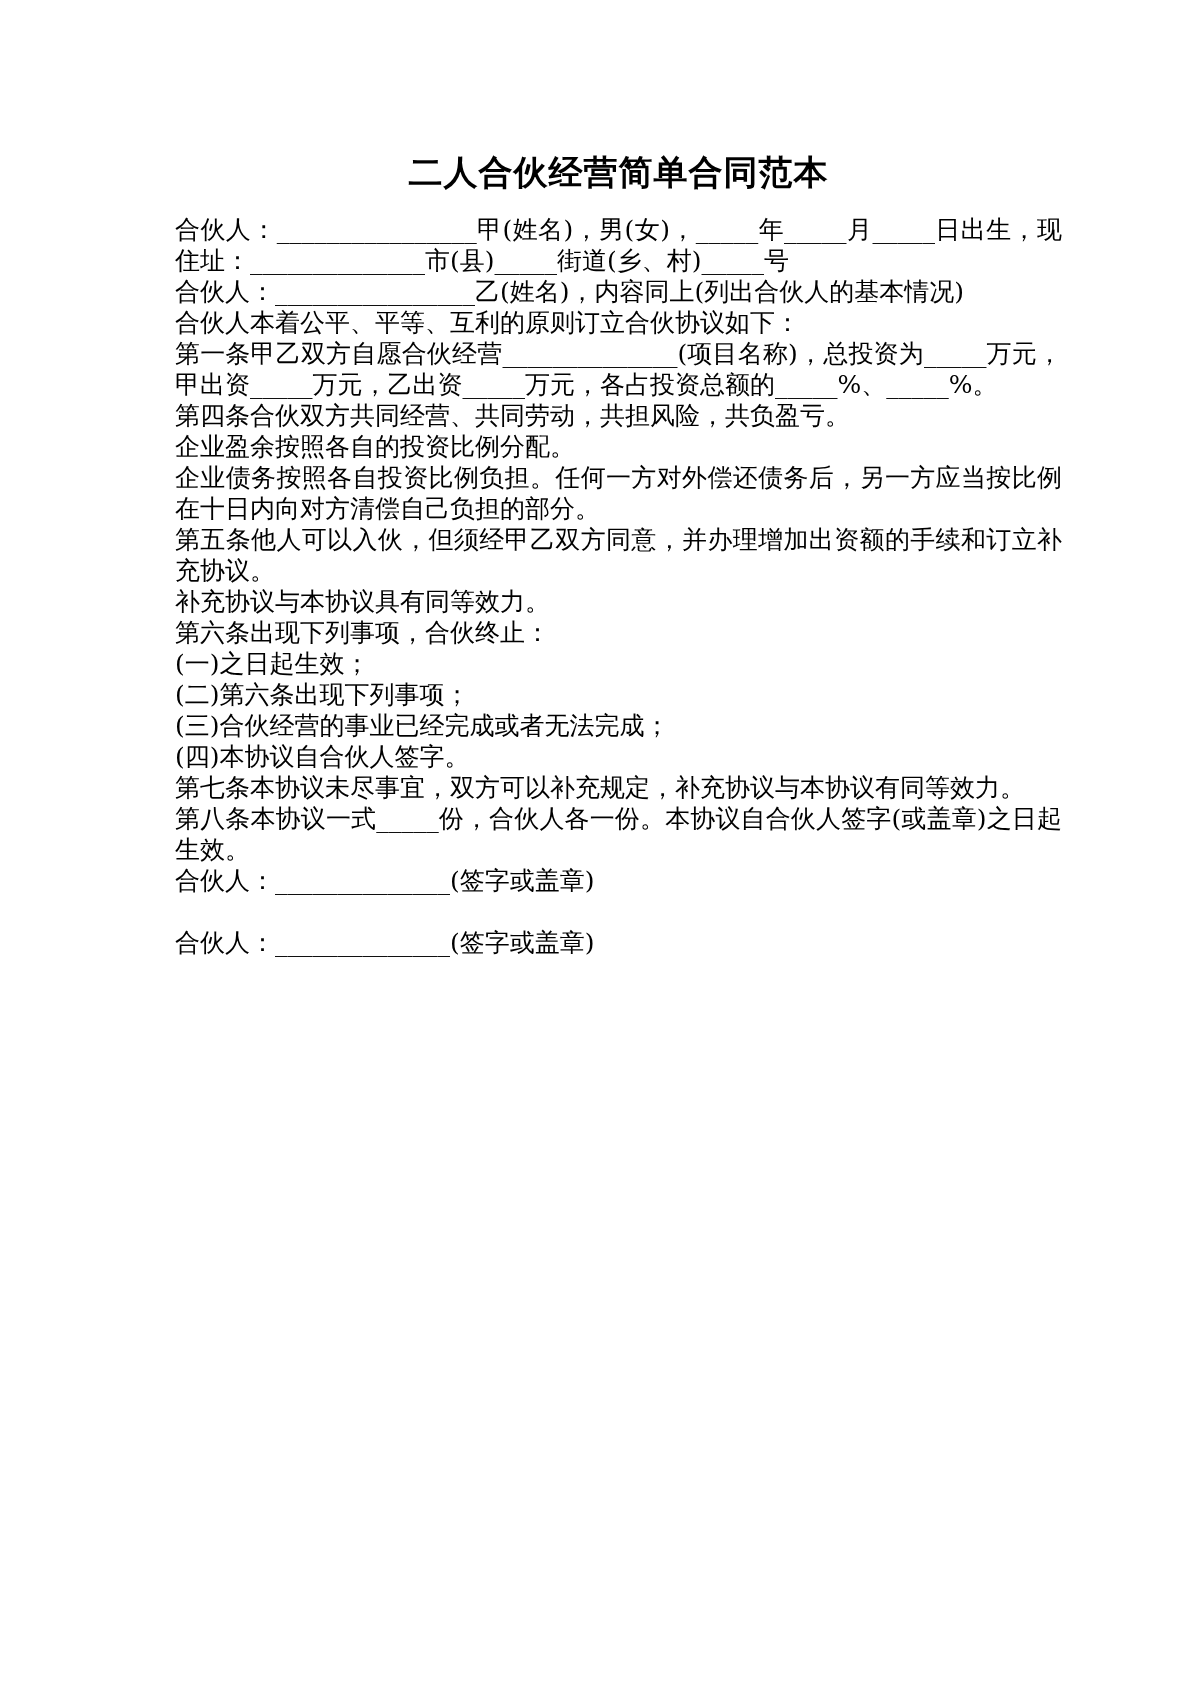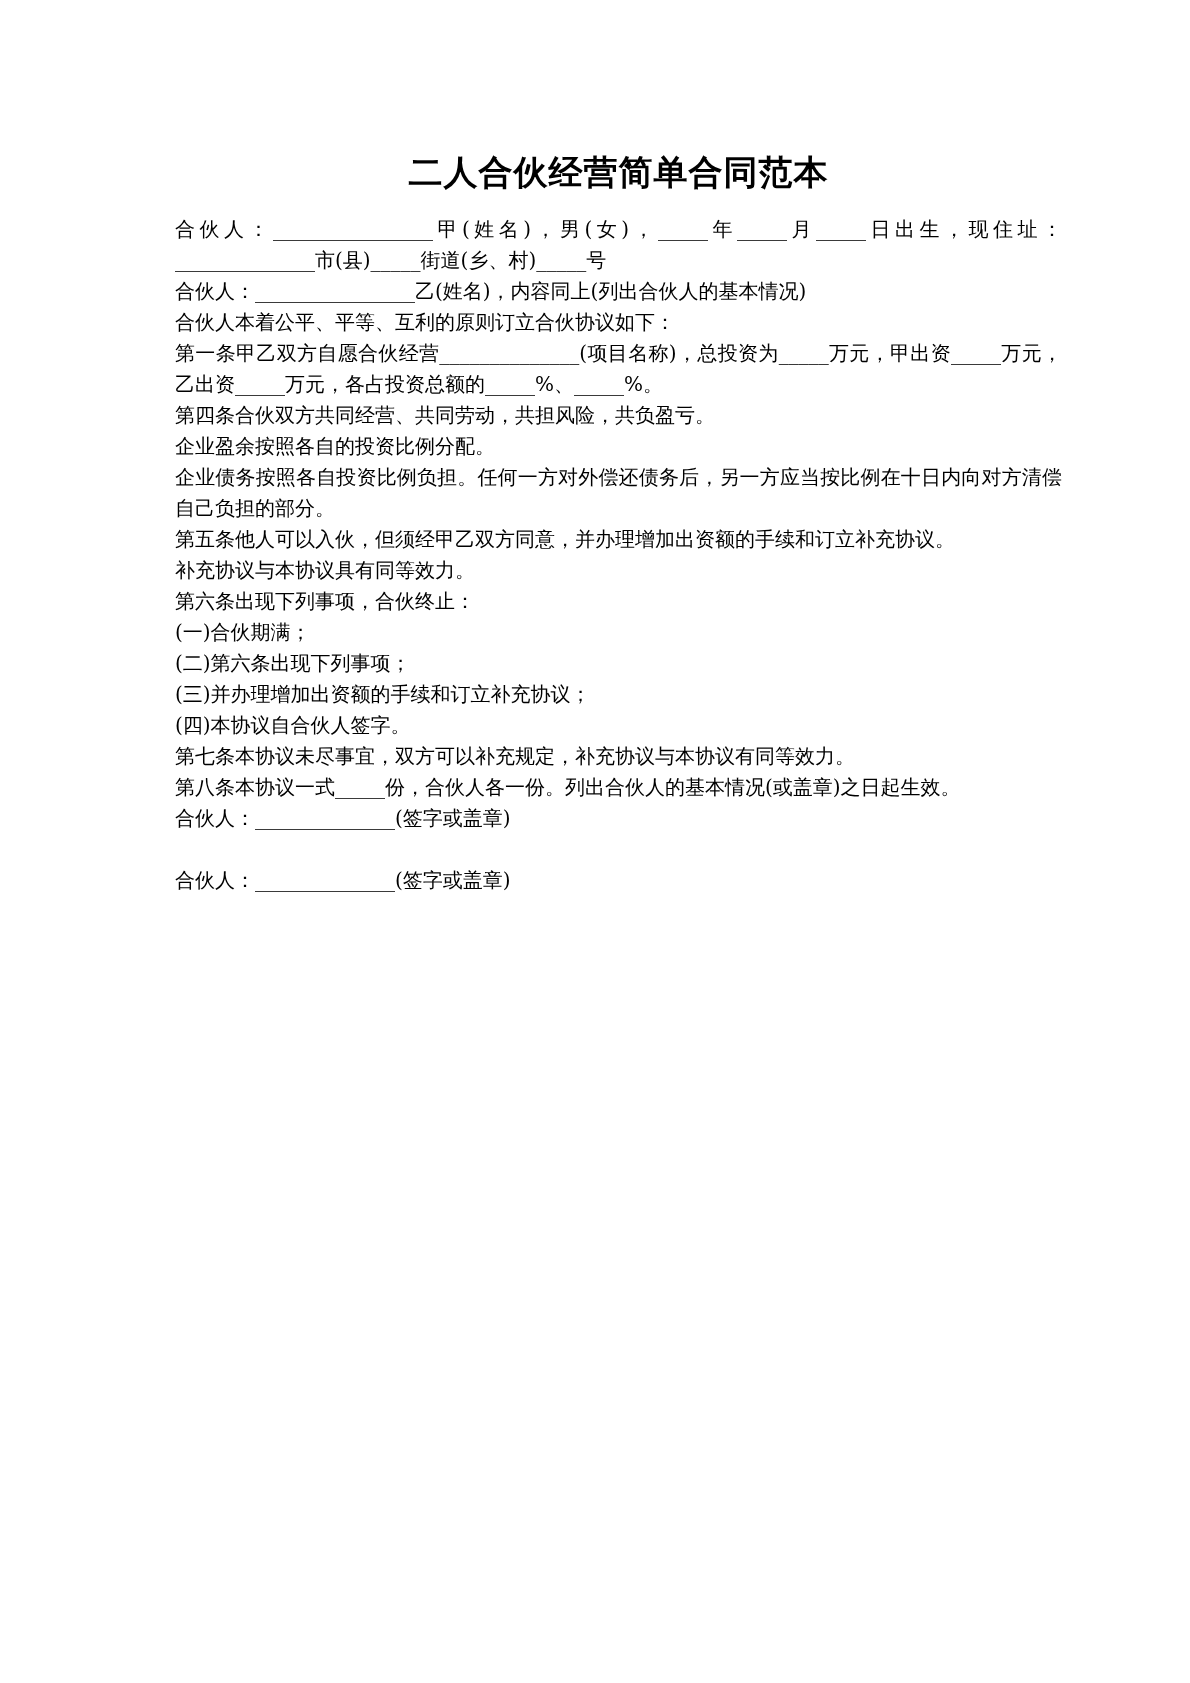--- a/index.html
+++ b/index.html
@@ -23,21 +23,21 @@
   .doc-title {
     text-align: center;
     font-family: "DejaVu Sans", "Liberation Sans", sans-serif;
     font-weight: bold;
     font-size: 34px;
     letter-spacing: 1px;
     margin: 30px 0 18px 0;
     color: #000;
   }
   .body-text {
-    font-size: 20px;
+    font-size: 25px;
     line-height: 31px;
     text-align: justify;
     text-justify: inter-ideograph;
   }
   .para {
     margin: 0;
     padding: 0;
   }
   .gap-line {
     height: 31px;
@@ -54,24 +54,24 @@
     <p class="para">合伙人：________________甲(姓名)，男(女)，_____年_____月_____日出生，现住址：______________市(县)_____街道(乡、村)_____号</p>
     <p class="para">合伙人：________________乙(姓名)，内容同上(列出合伙人的基本情况)</p>
     <p class="para">合伙人本着公平、平等、互利的原则订立合伙协议如下：</p>
     <p class="para">第一条甲乙双方自愿合伙经营______________(项目名称)，总投资为_____万元，甲出资_____万元，乙出资_____万元，各占投资总额的_____%、_____%。</p>
     <p class="para">第四条合伙双方共同经营、共同劳动，共担风险，共负盈亏。</p>
     <p class="para">企业盈余按照各自的投资比例分配。</p>
     <p class="para">企业债务按照各自投资比例负担。任何一方对外偿还债务后，另一方应当按比例在十日内向对方清偿自己负担的部分。</p>
     <p class="para">第五条他人可以入伙，但须经甲乙双方同意，并办理增加出资额的手续和订立补充协议。</p>
     <p class="para">补充协议与本协议具有同等效力。</p>
     <p class="para">第六条出现下列事项，合伙终止：</p>
-    <p class="para">(一)合伙期满；</p>
+    <p class="para">(一)之日起生效；</p>
     <p class="para">(二)第六条出现下列事项；</p>
-    <p class="para">(三)并办理增加出资额的手续和订立补充协议；</p>
+    <p class="para">(三)合伙经营的事业已经完成或者无法完成；</p>
     <p class="para">(四)本协议自合伙人签字。</p>
     <p class="para">第七条本协议未尽事宜，双方可以补充规定，补充协议与本协议有同等效力。</p>
-    <p class="para">第八条本协议一式_____份，合伙人各一份。列出合伙人的基本情况(或盖章)之日起生效。</p>
+    <p class="para">第八条本协议一式_____份，合伙人各一份。本协议自合伙人签字(或盖章)之日起生效。</p>
     <p class="para">合伙人：______________(签字或盖章)</p>
     <div class="gap-line"></div>
     <p class="para">合伙人：______________(签字或盖章)</p>
   </div>
 
 </div>
 
 </body></html>

